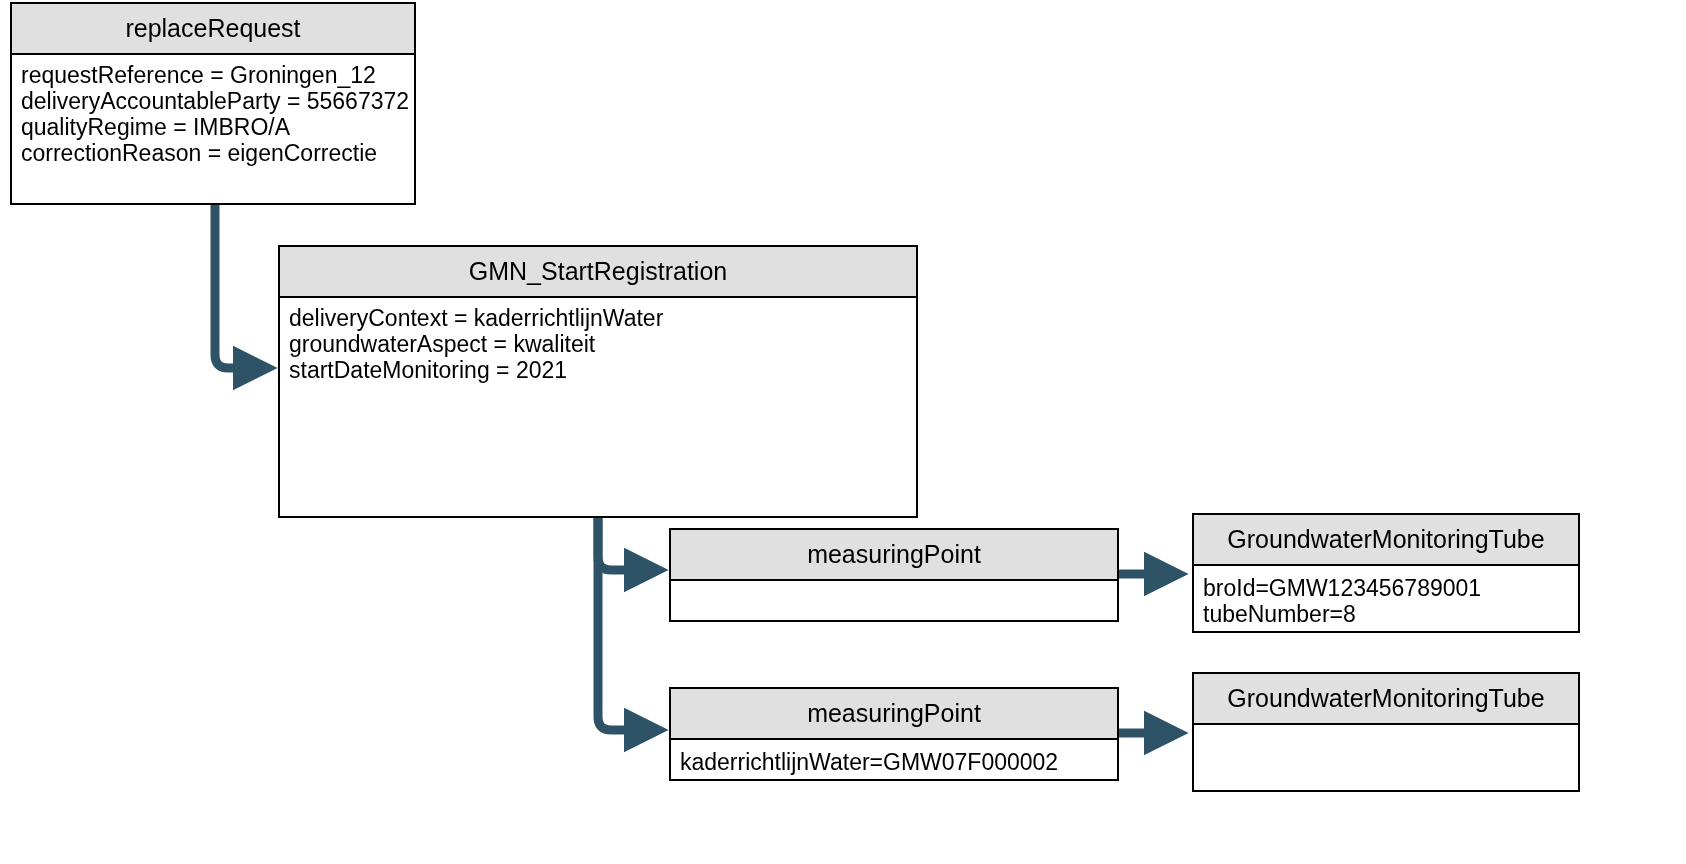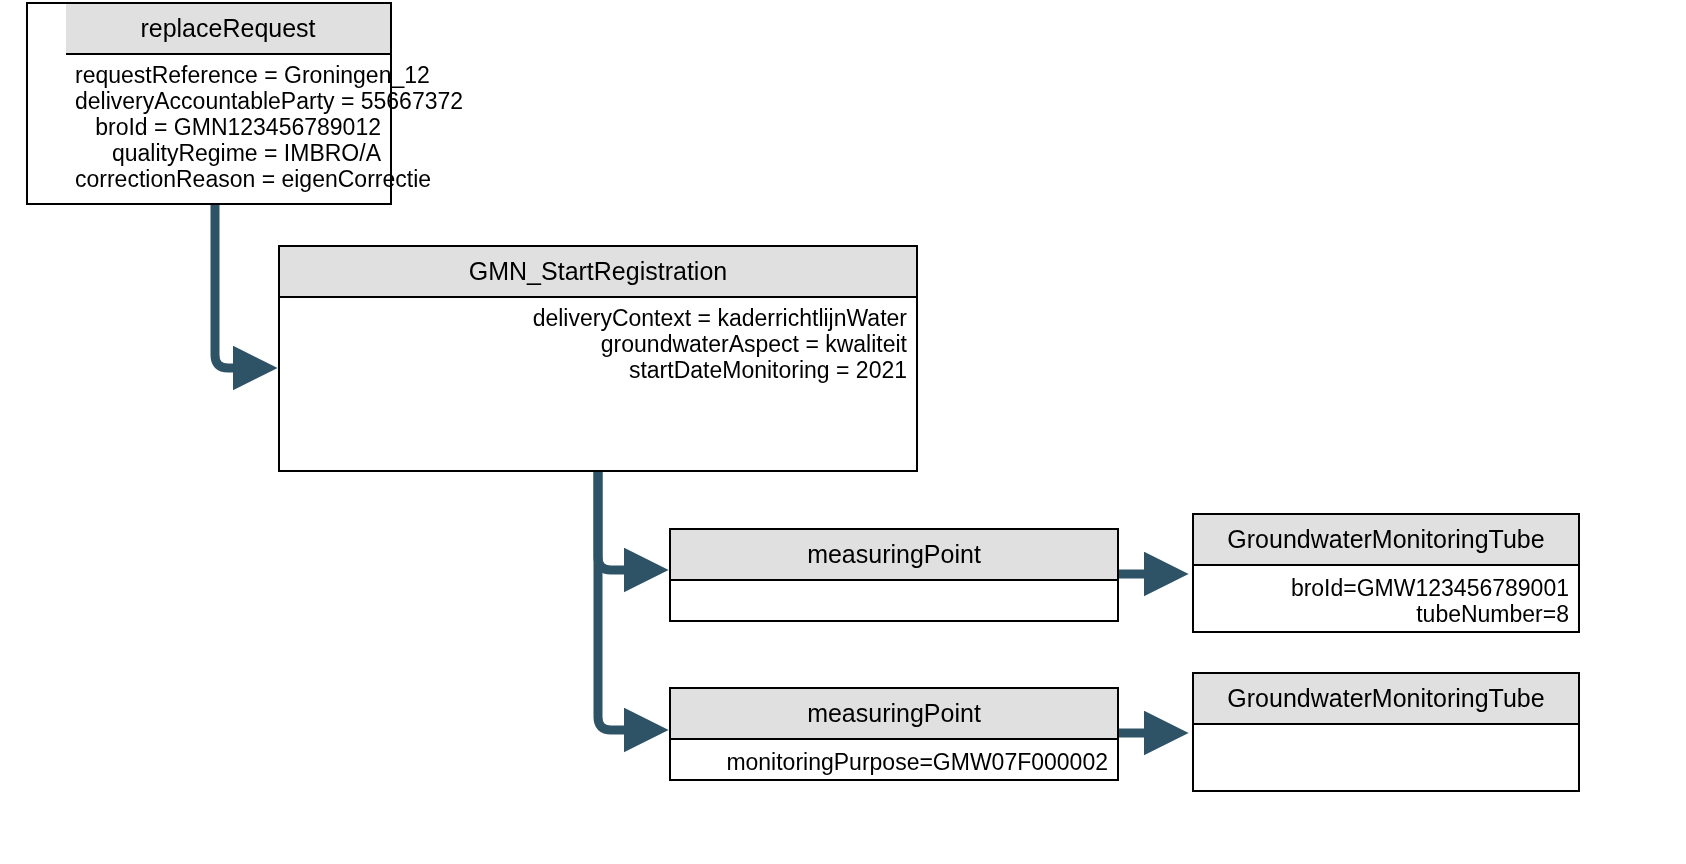--- a/index.html
+++ b/index.html
@@ -35,21 +35,20 @@
     white-space: nowrap;
   }
   .uml-body {
     padding: 7px 9px 9px 9px;
     box-sizing: border-box;
   }
   .attr {
     font-size: 23px;
     line-height: 1.135;
     white-space: nowrap;
-    text-align: right;
   }
   .no-body-pad {
     padding-top: 9px;
   }
   svg.arrows {
     position: absolute;
     left: 0;
     top: 0;
     width: 1686px;
     height: 864px;
@@ -72,48 +71,47 @@
 
     <path d="M 598,472 L 598,557 Q 598,570 611,570 L 647,570" fill="none" stroke="#2e5266" stroke-width="9" marker-end="url(#ah)"></path>
 
     <path d="M 598,472 L 598,717 Q 598,730 611,730 L 647,730" fill="none" stroke="#2e5266" stroke-width="9" marker-end="url(#ah)"></path>
 
     <path d="M 1119,574 L 1167,574" fill="none" stroke="#2e5266" stroke-width="9" marker-end="url(#ah)"></path>
 
     <path d="M 1119,733 L 1167,733" fill="none" stroke="#2e5266" stroke-width="9" marker-end="url(#ah)"></path>
   </svg>
 
-  <div class="uml-box" style="left:26px; top:2px; width:366px; height:203px;padding-left:38px;">
+  <div class="uml-box" style="left:10px; top:2px; width:406px; height:203px;">
     <div class="uml-header">replaceRequest</div>
     <div class="uml-body">
       <div class="attr">requestReference = Groningen_12</div>
       <div class="attr">deliveryAccountableParty = 55667372</div>
-      <div class="attr">broId = GMN123456789012</div>
       <div class="attr">qualityRegime = IMBRO/A</div>
       <div class="attr">correctionReason = eigenCorrectie</div>
     </div>
   </div>
 
-  <div class="uml-box" style="left:278px; top:245px; width:640px; height:227px;">
+  <div class="uml-box" style="left:278px; top:245px; width:640px; height:273px;">
     <div class="uml-header">GMN_StartRegistration</div>
     <div class="uml-body">
       <div class="attr">deliveryContext = kaderrichtlijnWater</div>
       <div class="attr">groundwaterAspect = kwaliteit</div>
       <div class="attr">startDateMonitoring = 2021</div>
     </div>
   </div>
 
   <div class="uml-box" style="left:669px; top:528px; width:450px; height:94px;">
     <div class="uml-header">measuringPoint</div>
   </div>
 
   <div class="uml-box" style="left:669px; top:687px; width:450px; height:94px;">
     <div class="uml-header">measuringPoint</div>
     <div class="uml-body no-body-pad">
-      <div class="attr">monitoringPurpose=GMW07F000002</div>
+      <div class="attr">kaderrichtlijnWater=GMW07F000002</div>
     </div>
   </div>
 
   <div class="uml-box" style="left:1192px; top:513px; width:388px; height:120px;">
     <div class="uml-header">GroundwaterMonitoringTube</div>
     <div class="uml-body no-body-pad">
       <div class="attr">broId=GMW123456789001</div>
       <div class="attr">tubeNumber=8</div>
     </div>
   </div>

